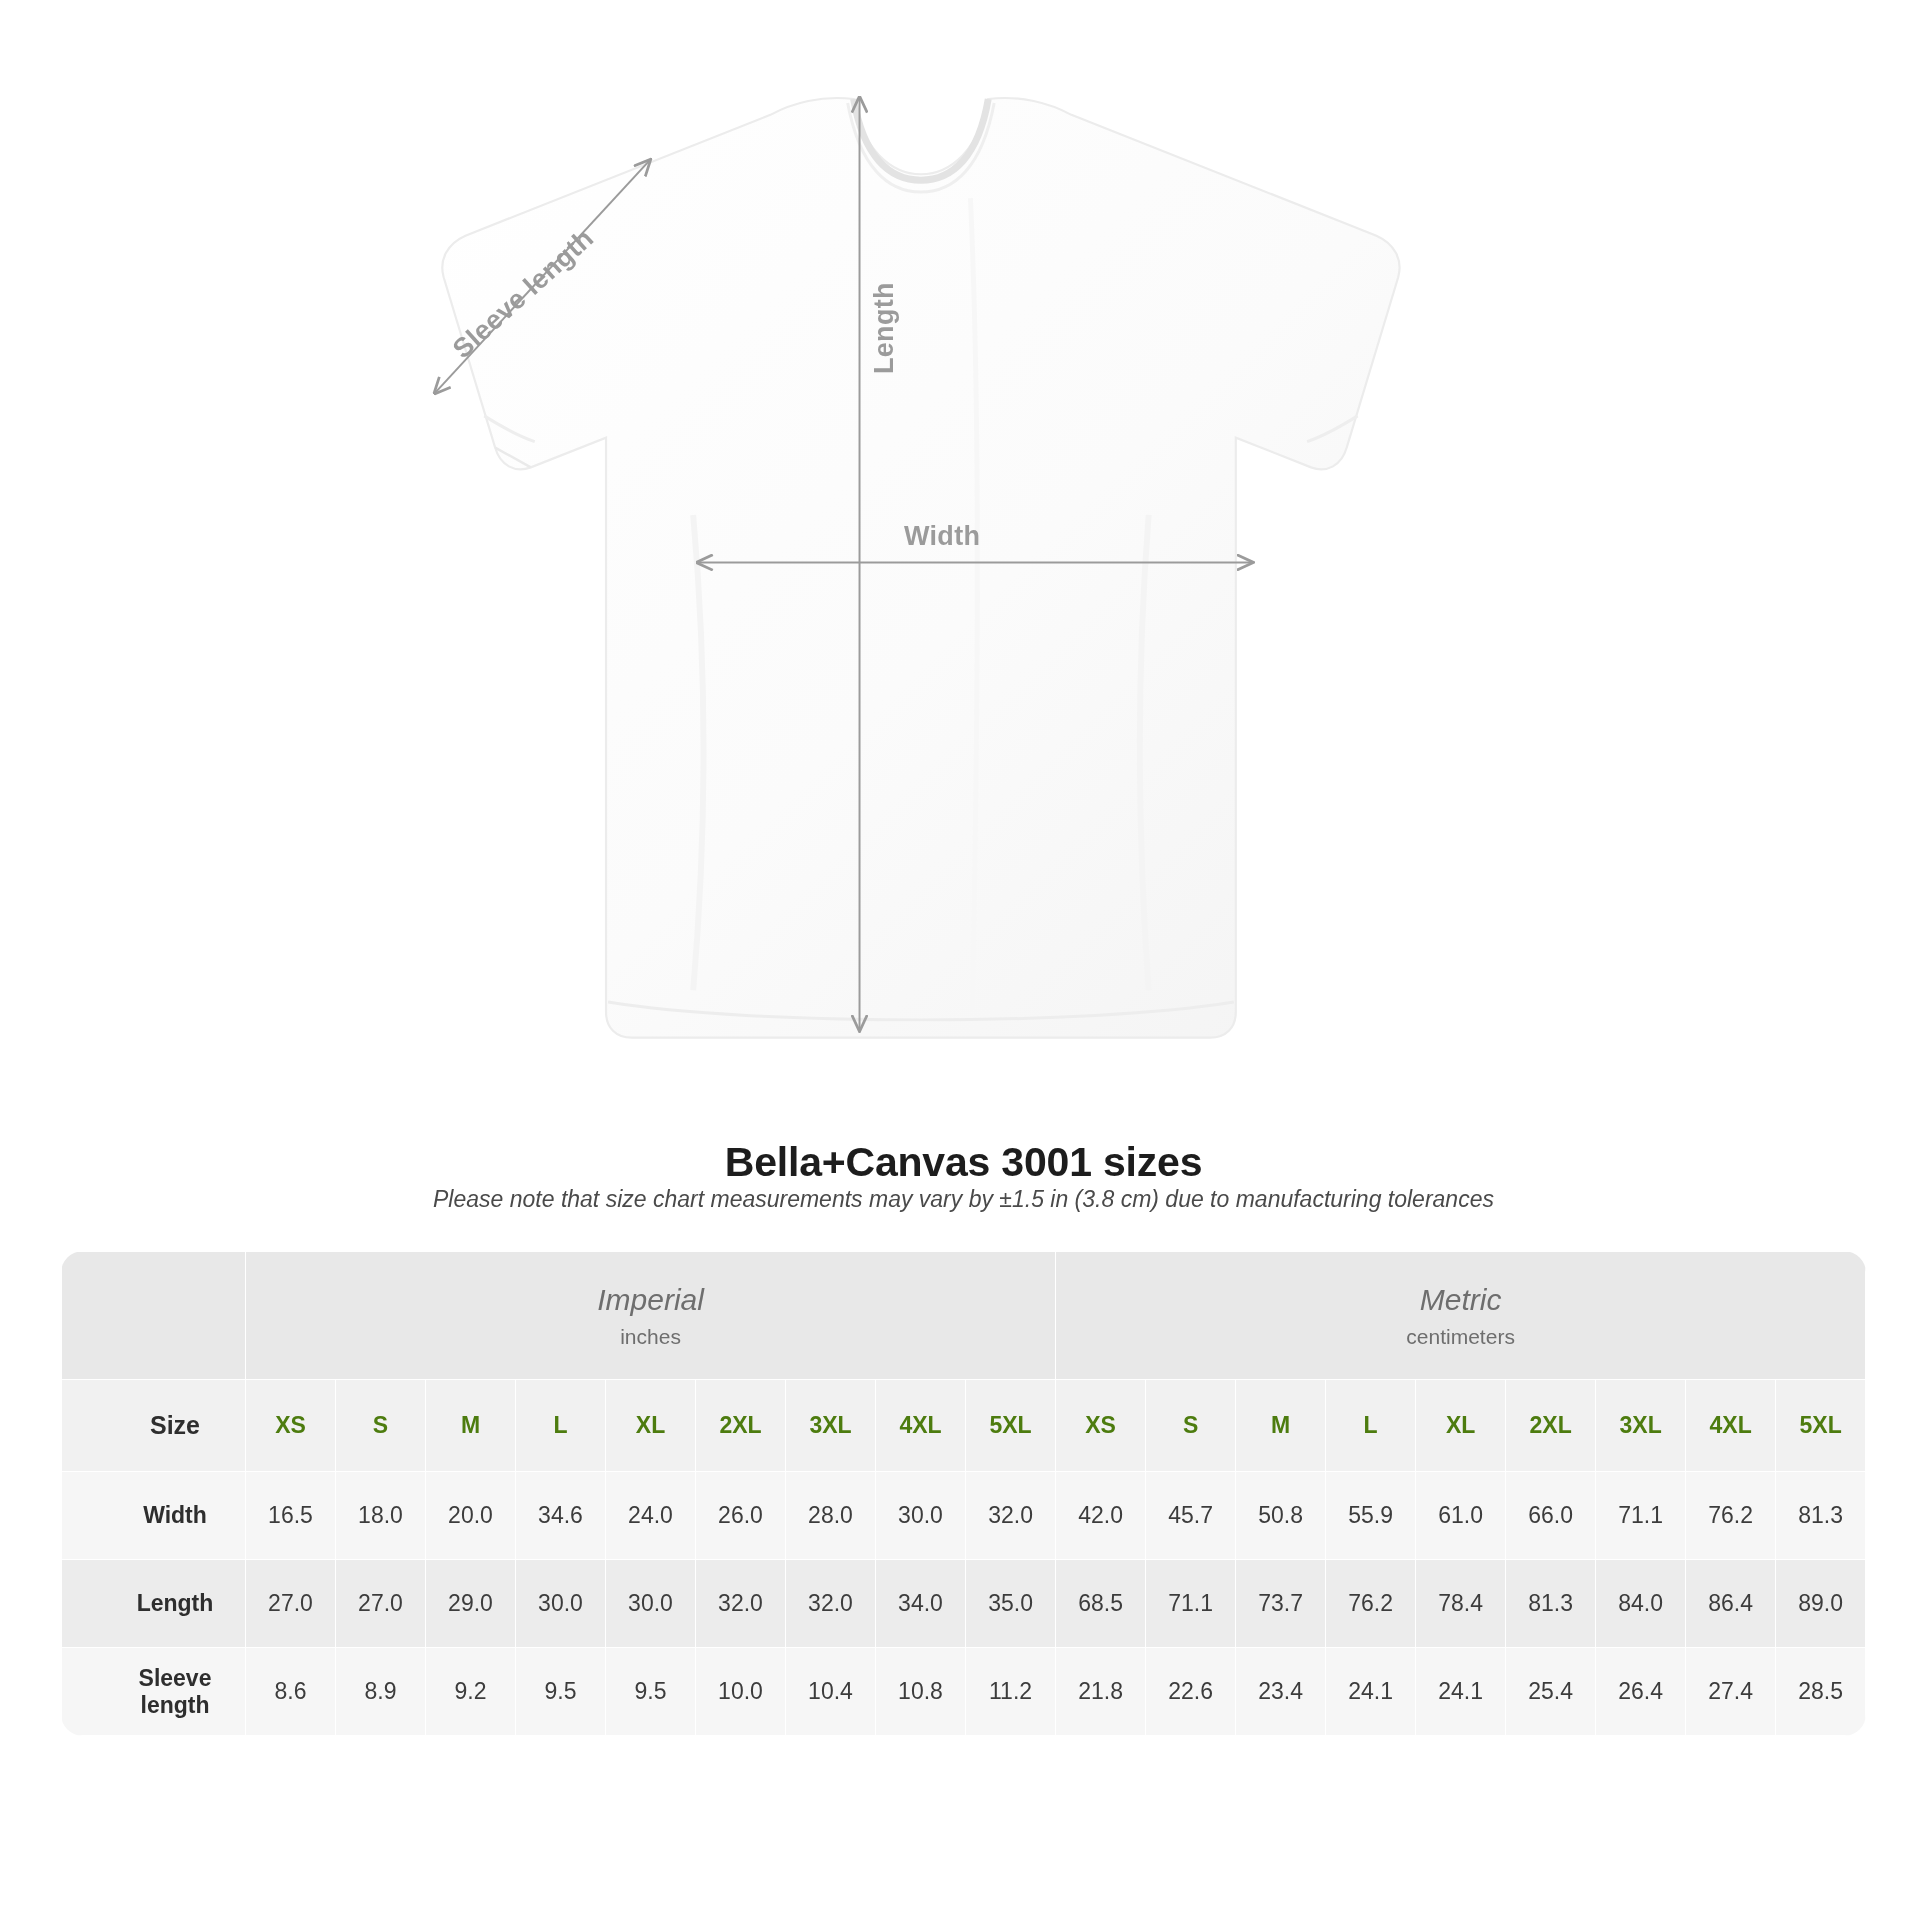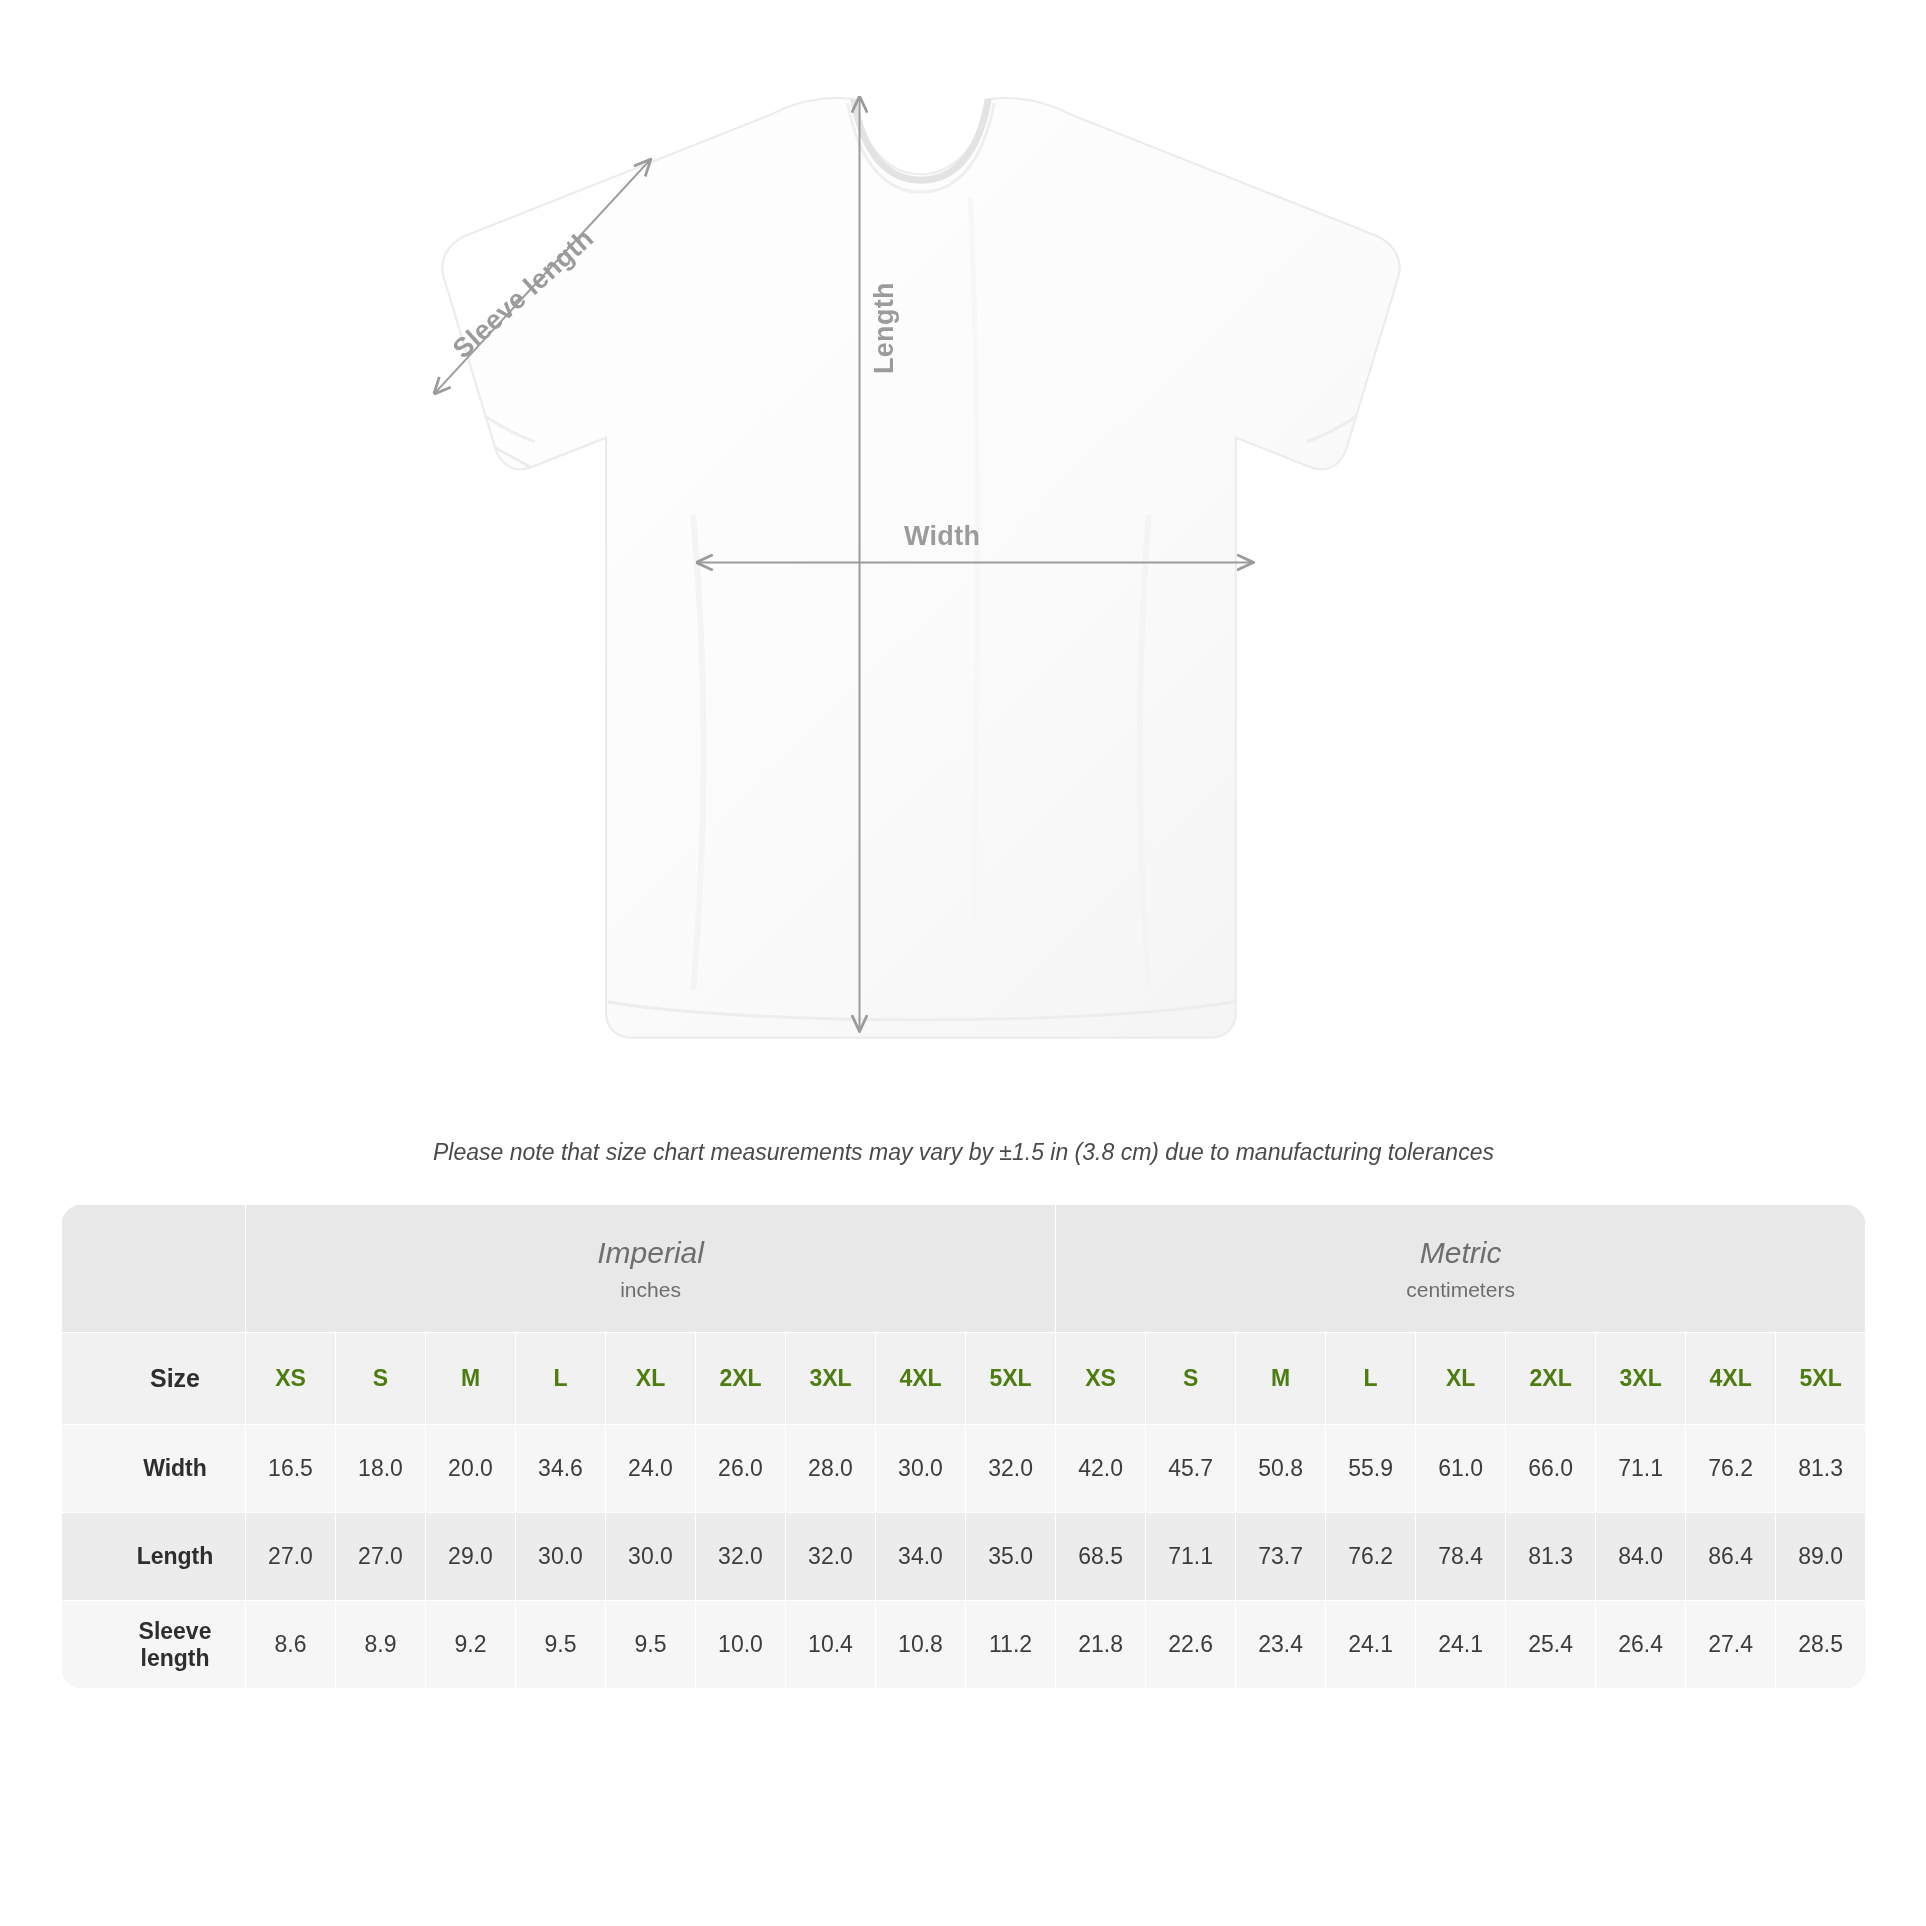--- a/index.html
+++ b/index.html
@@ -67,21 +67,20 @@
   .chart-title {
     font-size: 41px;
     font-weight: bold;
     color: #1d1d1d;
     letter-spacing: -0.2px;
   }
   .chart-note {
     font-size: 23px;
     font-style: italic;
     color: #4a4a4a;
-    margin-top: 22px;
   }
 
   
   .table-wrap {
     margin: 38px 61px 0 61px;
     border-radius: 22px;
     overflow: hidden;
   }
   table.size-table {
     border-collapse: collapse;
@@ -214,20 +213,21 @@
         <line x1="440" y1="396" x2="656" y2="162" stroke="#9b9b9b" stroke-width="2" marker-start="url(#arrTail)" marker-end="url(#arrHead)"></line>
       </g>
     </svg>
 
     <div class="dim-label lbl-width">Width</div>
     <div class="dim-label lbl-length">Length</div>
     <div class="dim-label lbl-sleeve">Sleeve length</div>
   </div>
 
   <div class="title-block">
+    <div class="chart-title">Bella+Canvas 3001 sizes</div>
     <div class="chart-note">Please note that size chart measurements may vary by ±1.5 in (3.8 cm) due to manufacturing tolerances</div>
   </div>
 
   <div class="table-wrap">
     <table class="size-table">
       <colgroup>
         <col class="col-label">
         <col class="col-data">
           <col class="col-data">
           <col class="col-data">

